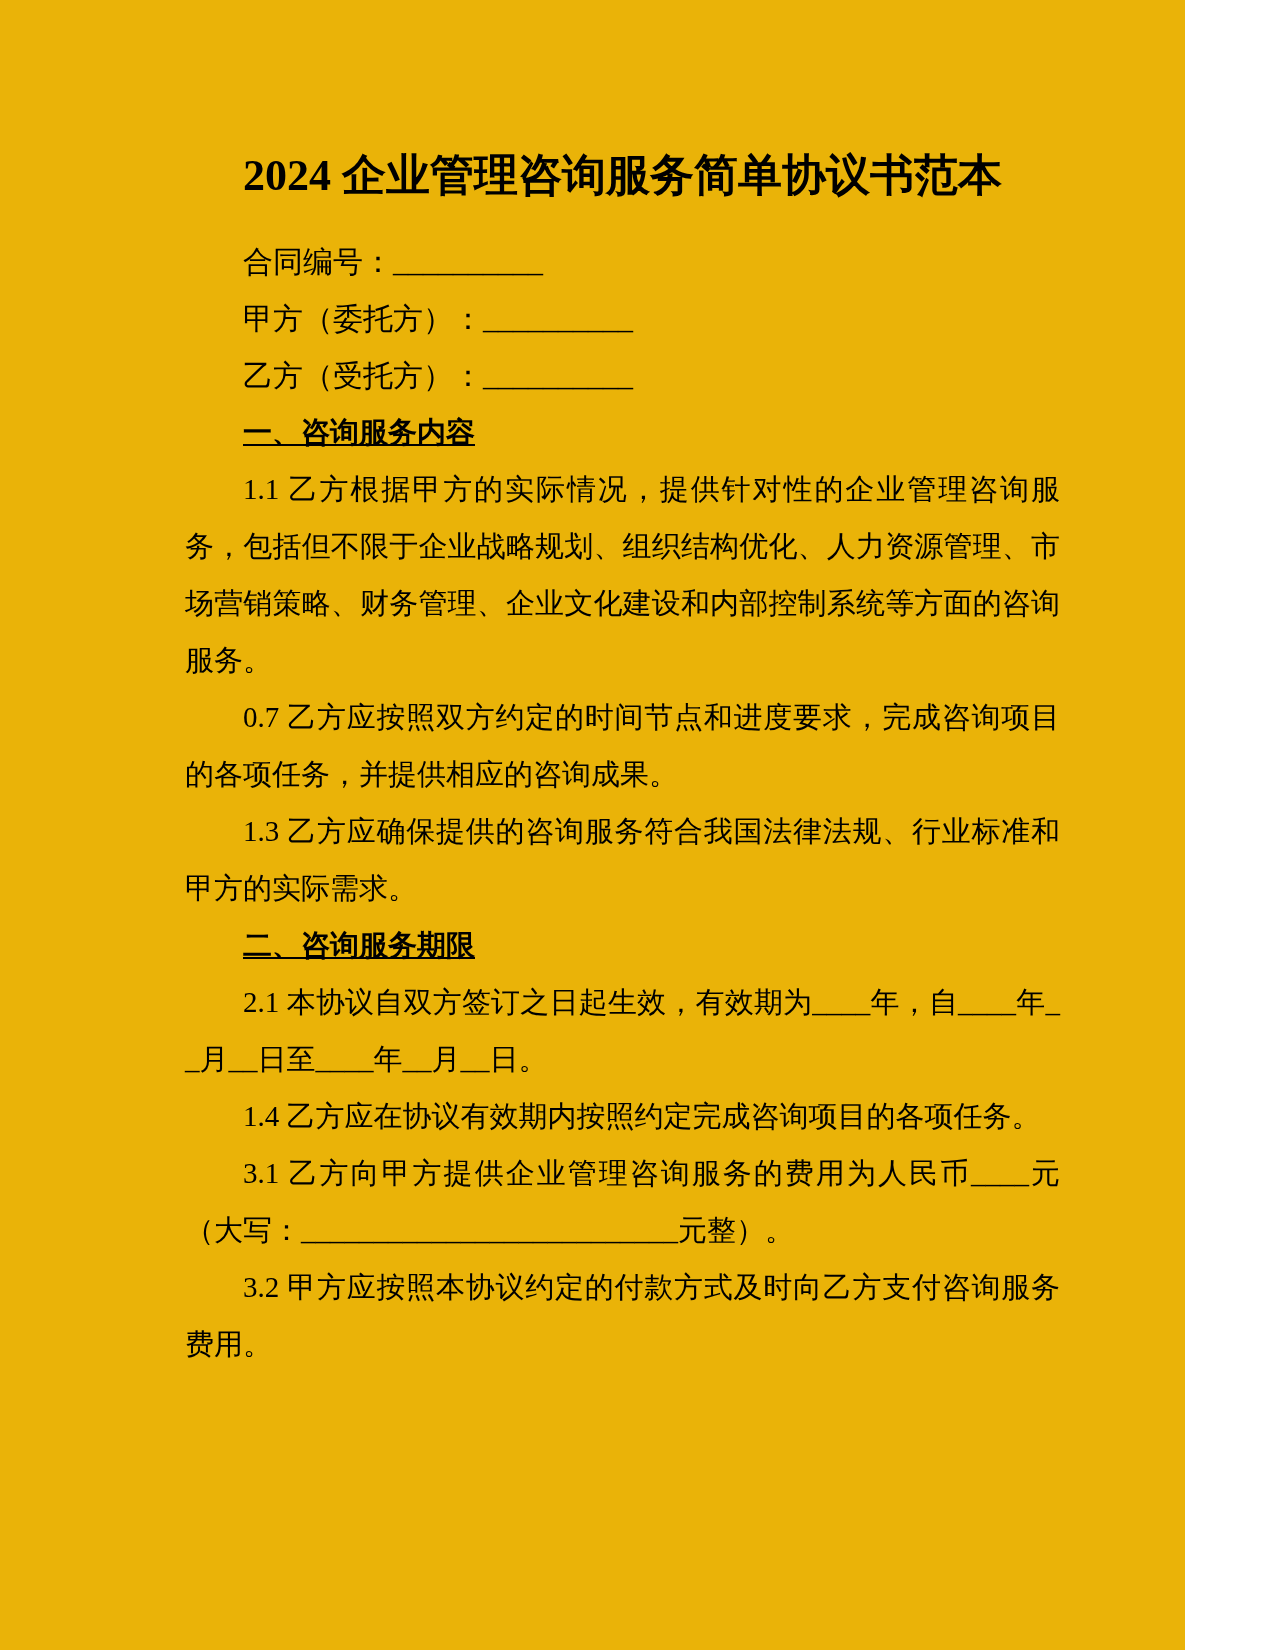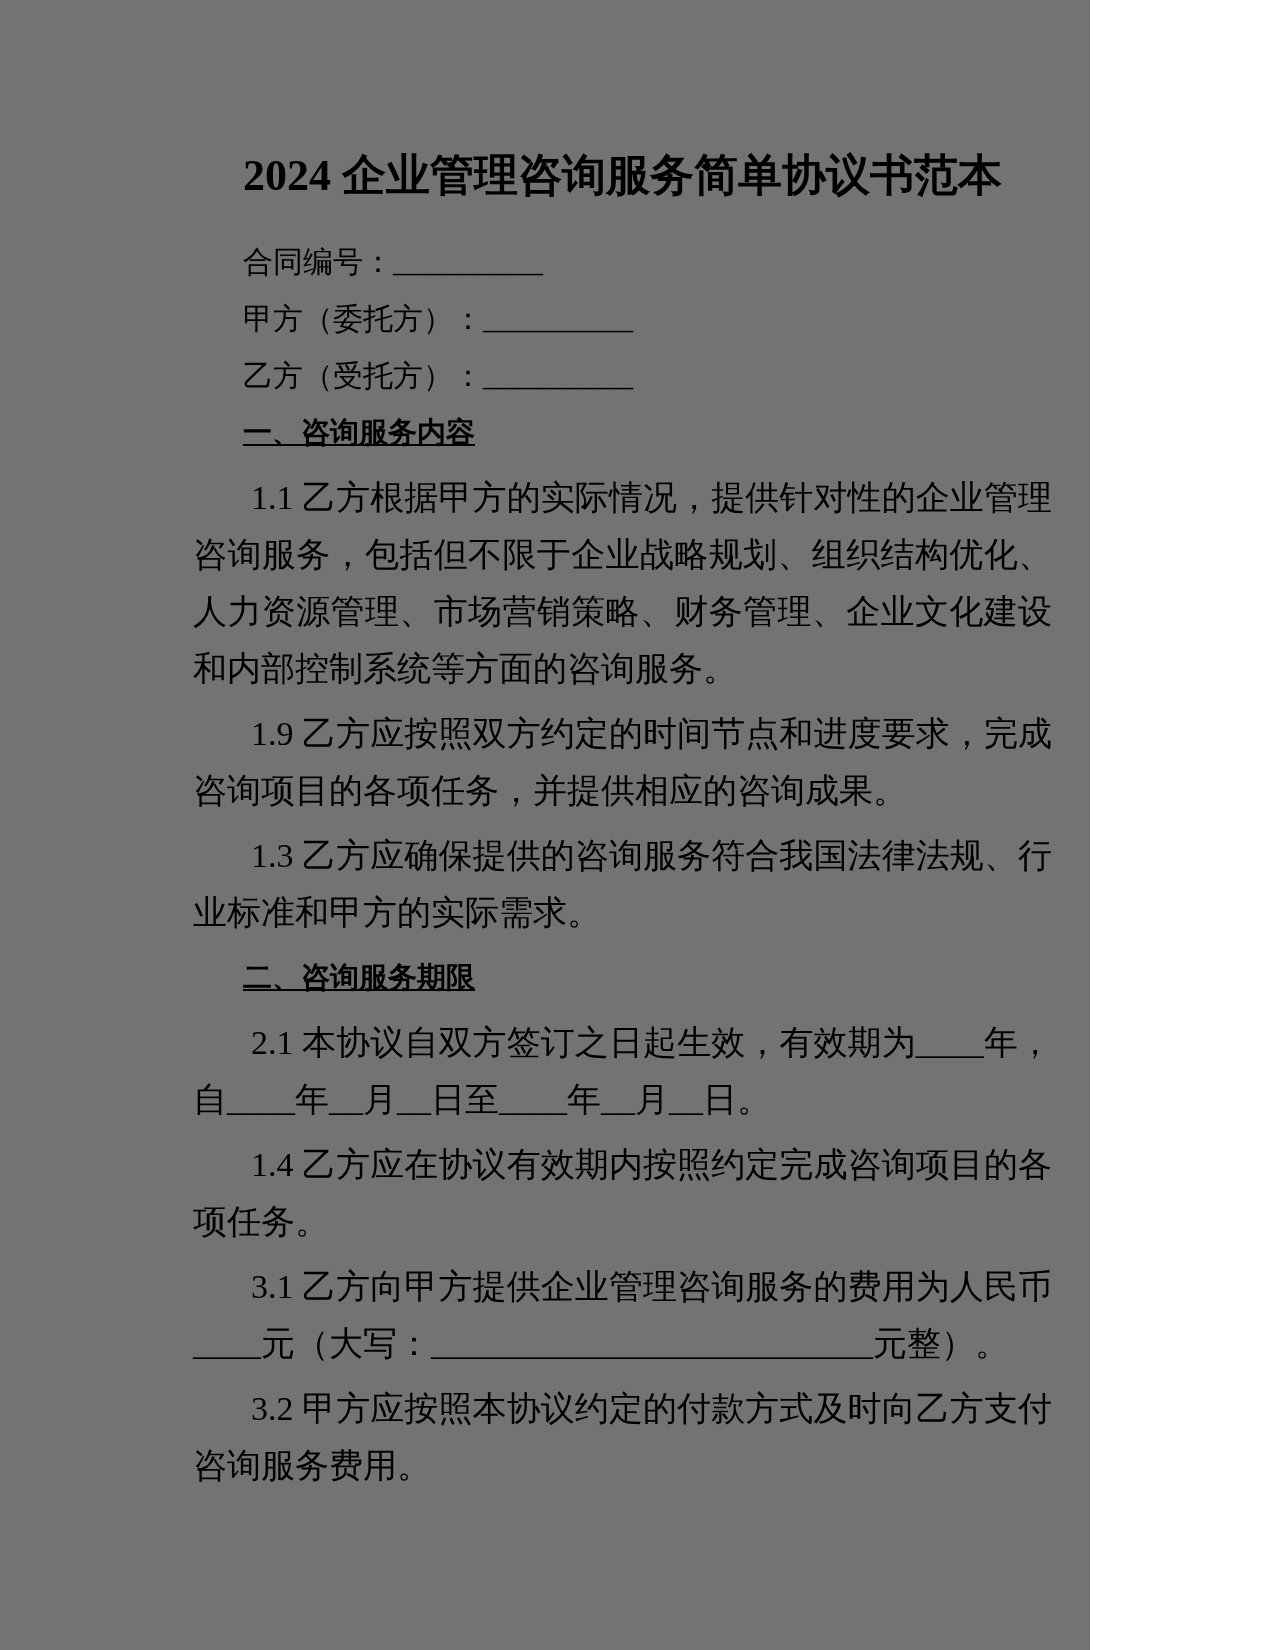--- a/index.html
+++ b/index.html
@@ -2,23 +2,23 @@
 <html lang="zh"><head>
 <meta charset="utf-8">
 <style>
   html, body {
     margin: 0;
     padding: 0;
     background: #ffffff;
   }
   .page {
     position: relative;
-    width: 1090px;
+    width: 1185px;
     height: 1650px;
-    background: #737373;
+    background: #eab308;
     color: #000000;
     overflow: hidden;
   }
   .content {
     position: absolute;
     left: 185px;
     top: 148px;
     width: 875px;
   }
   .doc-title {
@@ -41,23 +41,23 @@
   .sec-heading {
     margin: 0;
     font-family: "Liberation Sans", "DejaVu Sans", sans-serif;
     font-weight: bold;
     font-size: 29px;
     line-height: 57px;
     text-indent: 58px;
     text-decoration: underline;
   }
   .body-para {
-    margin: 8px;
+    margin: 0;
     font-family: "Liberation Serif", "DejaVu Serif", serif;
-    font-size: 34px;
+    font-size: 29px;
     line-height: 57px;
     text-indent: 58px;
     text-align: justify;
     text-justify: inter-ideograph;
     word-break: break-all;
     overflow-wrap: break-word;
   }
 </style>
 </head>
 <body>
@@ -66,21 +66,21 @@
   <div class="content">
     <h1 class="doc-title">2024 企业管理咨询服务简单协议书范本</h1>
     <div id="meta-block">
         <p class="meta-line">合同编号：__________</p>
         <p class="meta-line">甲方（委托方）：__________</p>
         <p class="meta-line">乙方（受托方）：__________</p>
       </div>
     <div id="sections-block">
         <h2 class="sec-heading">一、咨询服务内容</h2>
         <p class="body-para">1.1 乙方根据甲方的实际情况，提供针对性的企业管理咨询服务，包括但不限于企业战略规划、组织结构优化、人力资源管理、市场营销策略、财务管理、企业文化建设和内部控制系统等方面的咨询服务。</p>
-        <p class="body-para">1.9 乙方应按照双方约定的时间节点和进度要求，完成咨询项目的各项任务，并提供相应的咨询成果。</p>
+        <p class="body-para">0.7 乙方应按照双方约定的时间节点和进度要求，完成咨询项目的各项任务，并提供相应的咨询成果。</p>
         <p class="body-para">1.3 乙方应确保提供的咨询服务符合我国法律法规、行业标准和甲方的实际需求。</p>
         <h2 class="sec-heading">二、咨询服务期限</h2>
         <p class="body-para">2.1 本协议自双方签订之日起生效，有效期为____年，自____年__月__日至____年__月__日。</p>
         <p class="body-para">1.4 乙方应在协议有效期内按照约定完成咨询项目的各项任务。</p>
         <p class="body-para">3.1 乙方向甲方提供企业管理咨询服务的费用为人民币____元（大写：__________________________元整）。</p>
         <p class="body-para">3.2 甲方应按照本协议约定的付款方式及时向乙方支付咨询服务费用。</p>
       </div>
   </div>
 </div>
 

